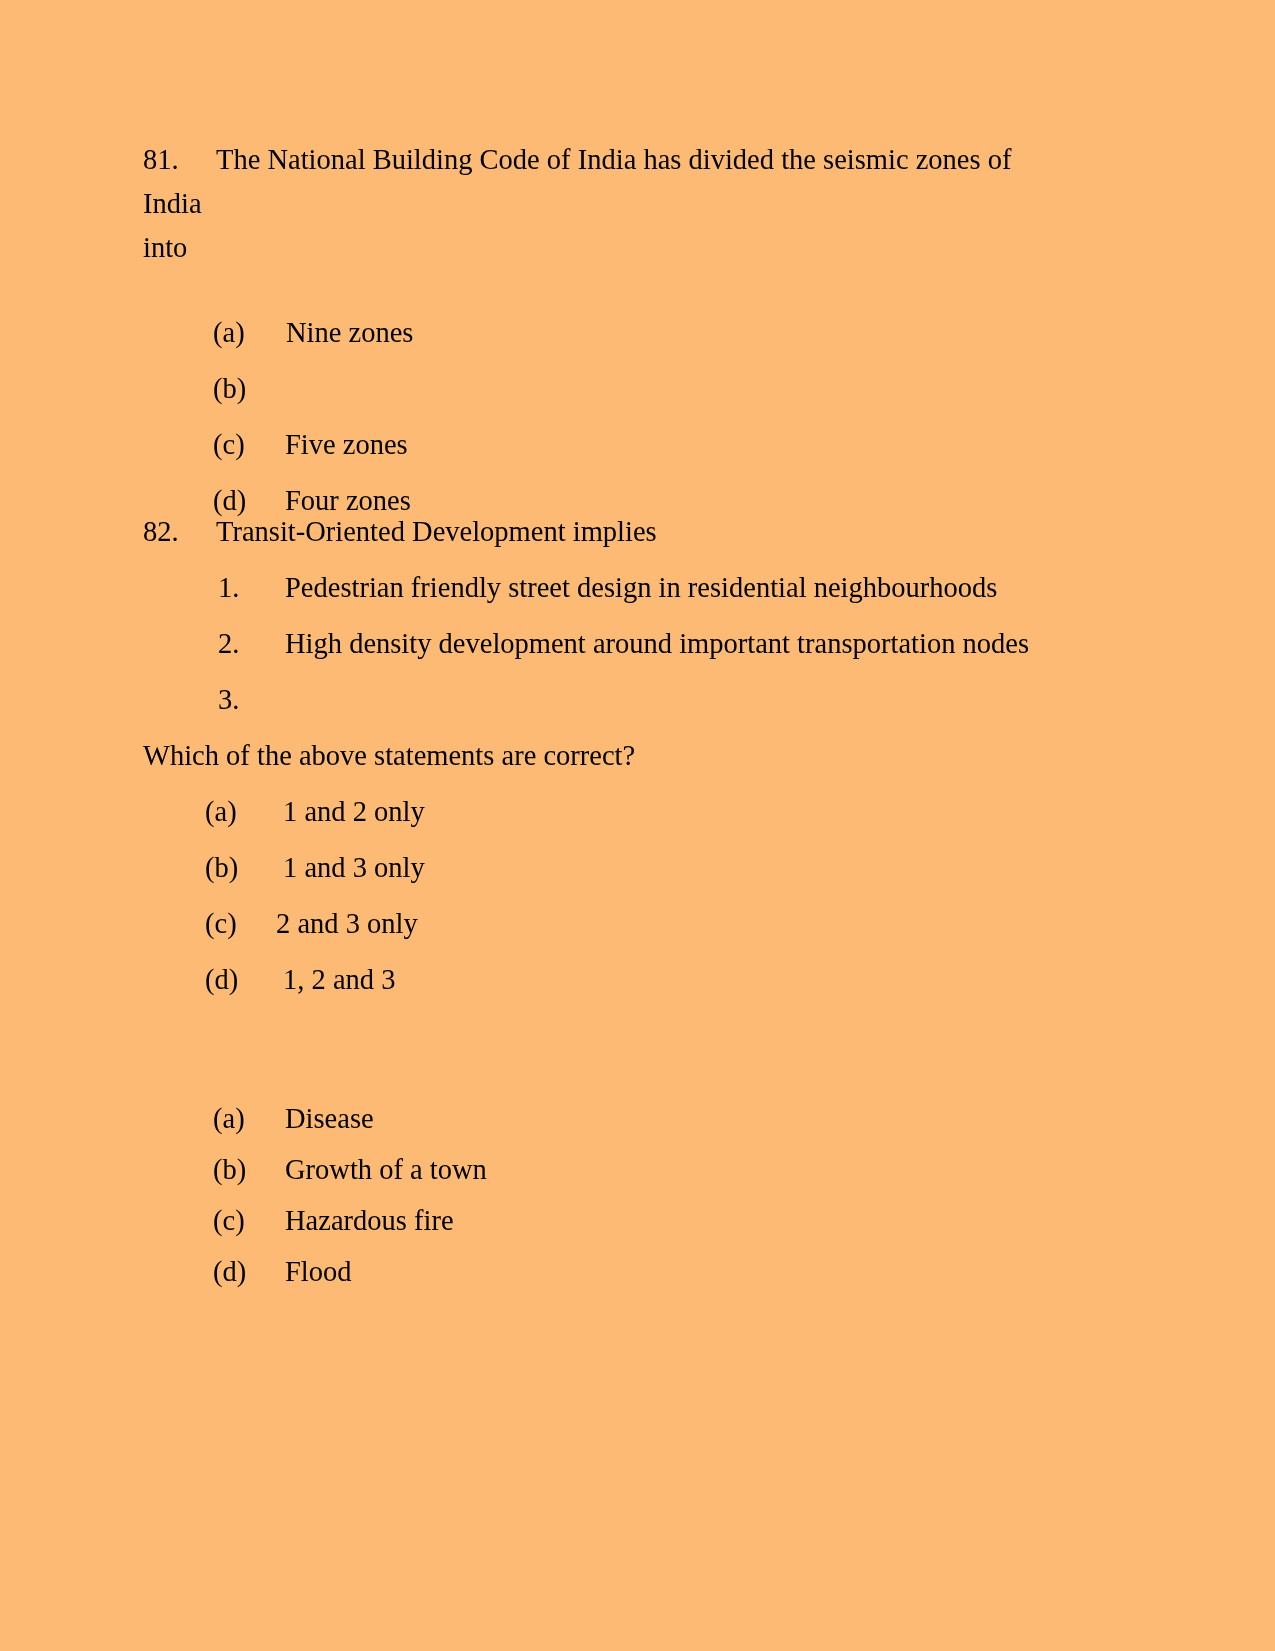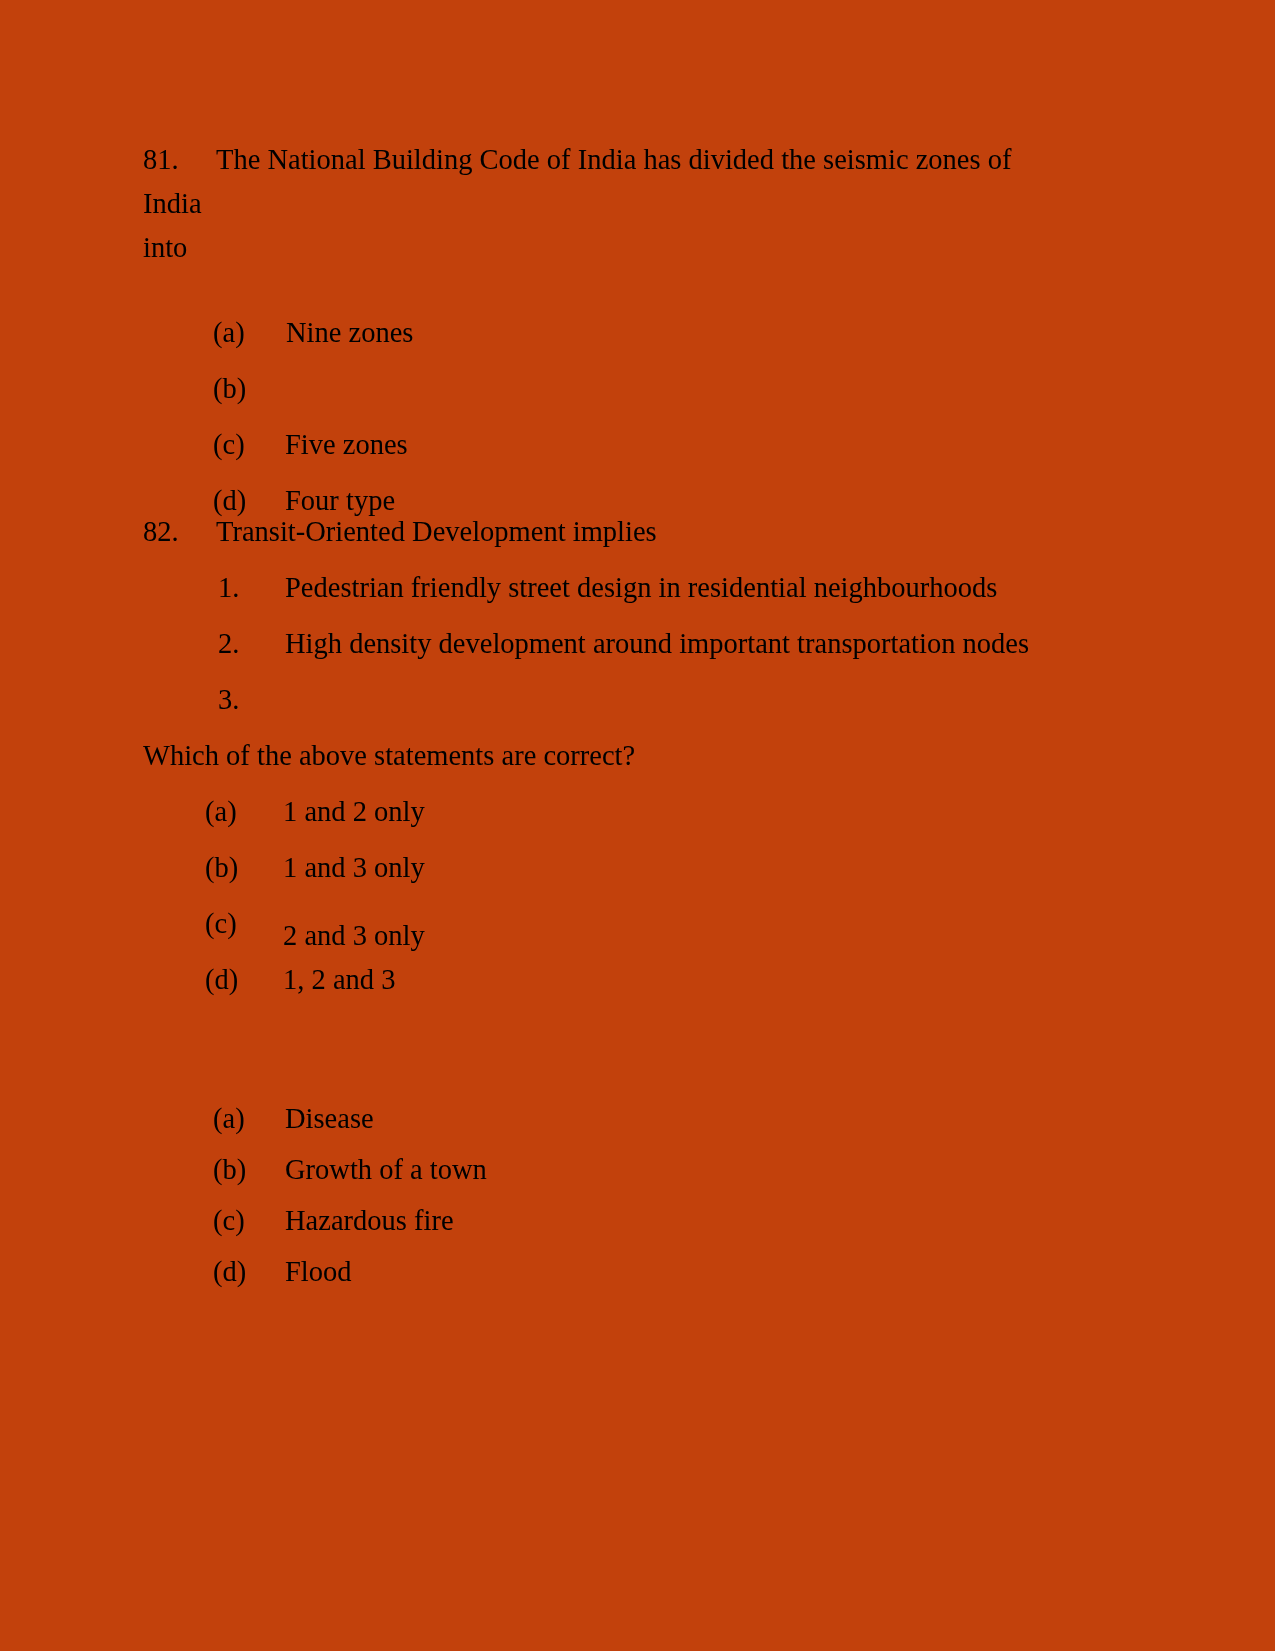--- a/index.html
+++ b/index.html
@@ -9,21 +9,21 @@
     background: #ffffff;
   }
   body {
     font-family: "Liberation Serif", "DejaVu Serif", serif;
     color: #000000;
   }
   .page {
     position: relative;
     width: 1275px;
     height: 1651px;
-    background: #c2410c;
+    background: #fdba74;
     overflow: hidden;
     box-sizing: border-box;
   }
 
   
   .qblock {
     position: absolute;
     left: 0;
     width: 1275px;
   }
@@ -101,21 +101,21 @@
       <span class="lbl" style="left:213px;">(b)</span>
     </div>
 
     <div class="opt" style="margin-top:26px;">
       <span class="lbl" style="left:213px;">(c)</span>
       <span class="txt" style="left:285px;">Five zones</span>
     </div>
 
     <div class="opt" style="margin-top:26px;">
       <span class="lbl" style="left:213px;">(d)</span>
-      <span class="txt" style="left:285px;">Four type</span>
+      <span class="txt" style="left:285px;">Four zones</span>
     </div>
   </div>
 
   <div class="qblock" style="top:517px;text-decoration:underline;">
 
     <div class="opt">
       <span class="lbl" style="left:143px;">82.</span>
       <span class="txt" style="left:216px;">Transit-Oriented Development implies</span>
     </div>
 
@@ -142,21 +142,21 @@
       <span class="txt" style="left:283px;">1 and 2 only</span>
     </div>
 
     <div class="opt" style="margin-top:26px;">
       <span class="lbl" style="left:205px;">(b)</span>
       <span class="txt" style="left:283px;">1 and 3 only</span>
     </div>
 
     <div class="opt" style="margin-top:26px;">
       <span class="lbl" style="left:205px;">(c)</span>
-      <span class="txt" style="left:283px;margin-top:12px;">2 and 3 only</span>
+      <span class="txt" style="left:276px;">2 and 3 only</span>
     </div>
 
     <div class="opt" style="margin-top:26px;">
       <span class="lbl" style="left:205px;">(d)</span>
       <span class="txt" style="left:283px;">1, 2 and 3</span>
     </div>
   </div>
 
   <div class="qblock" style="top:1083px;">
 

